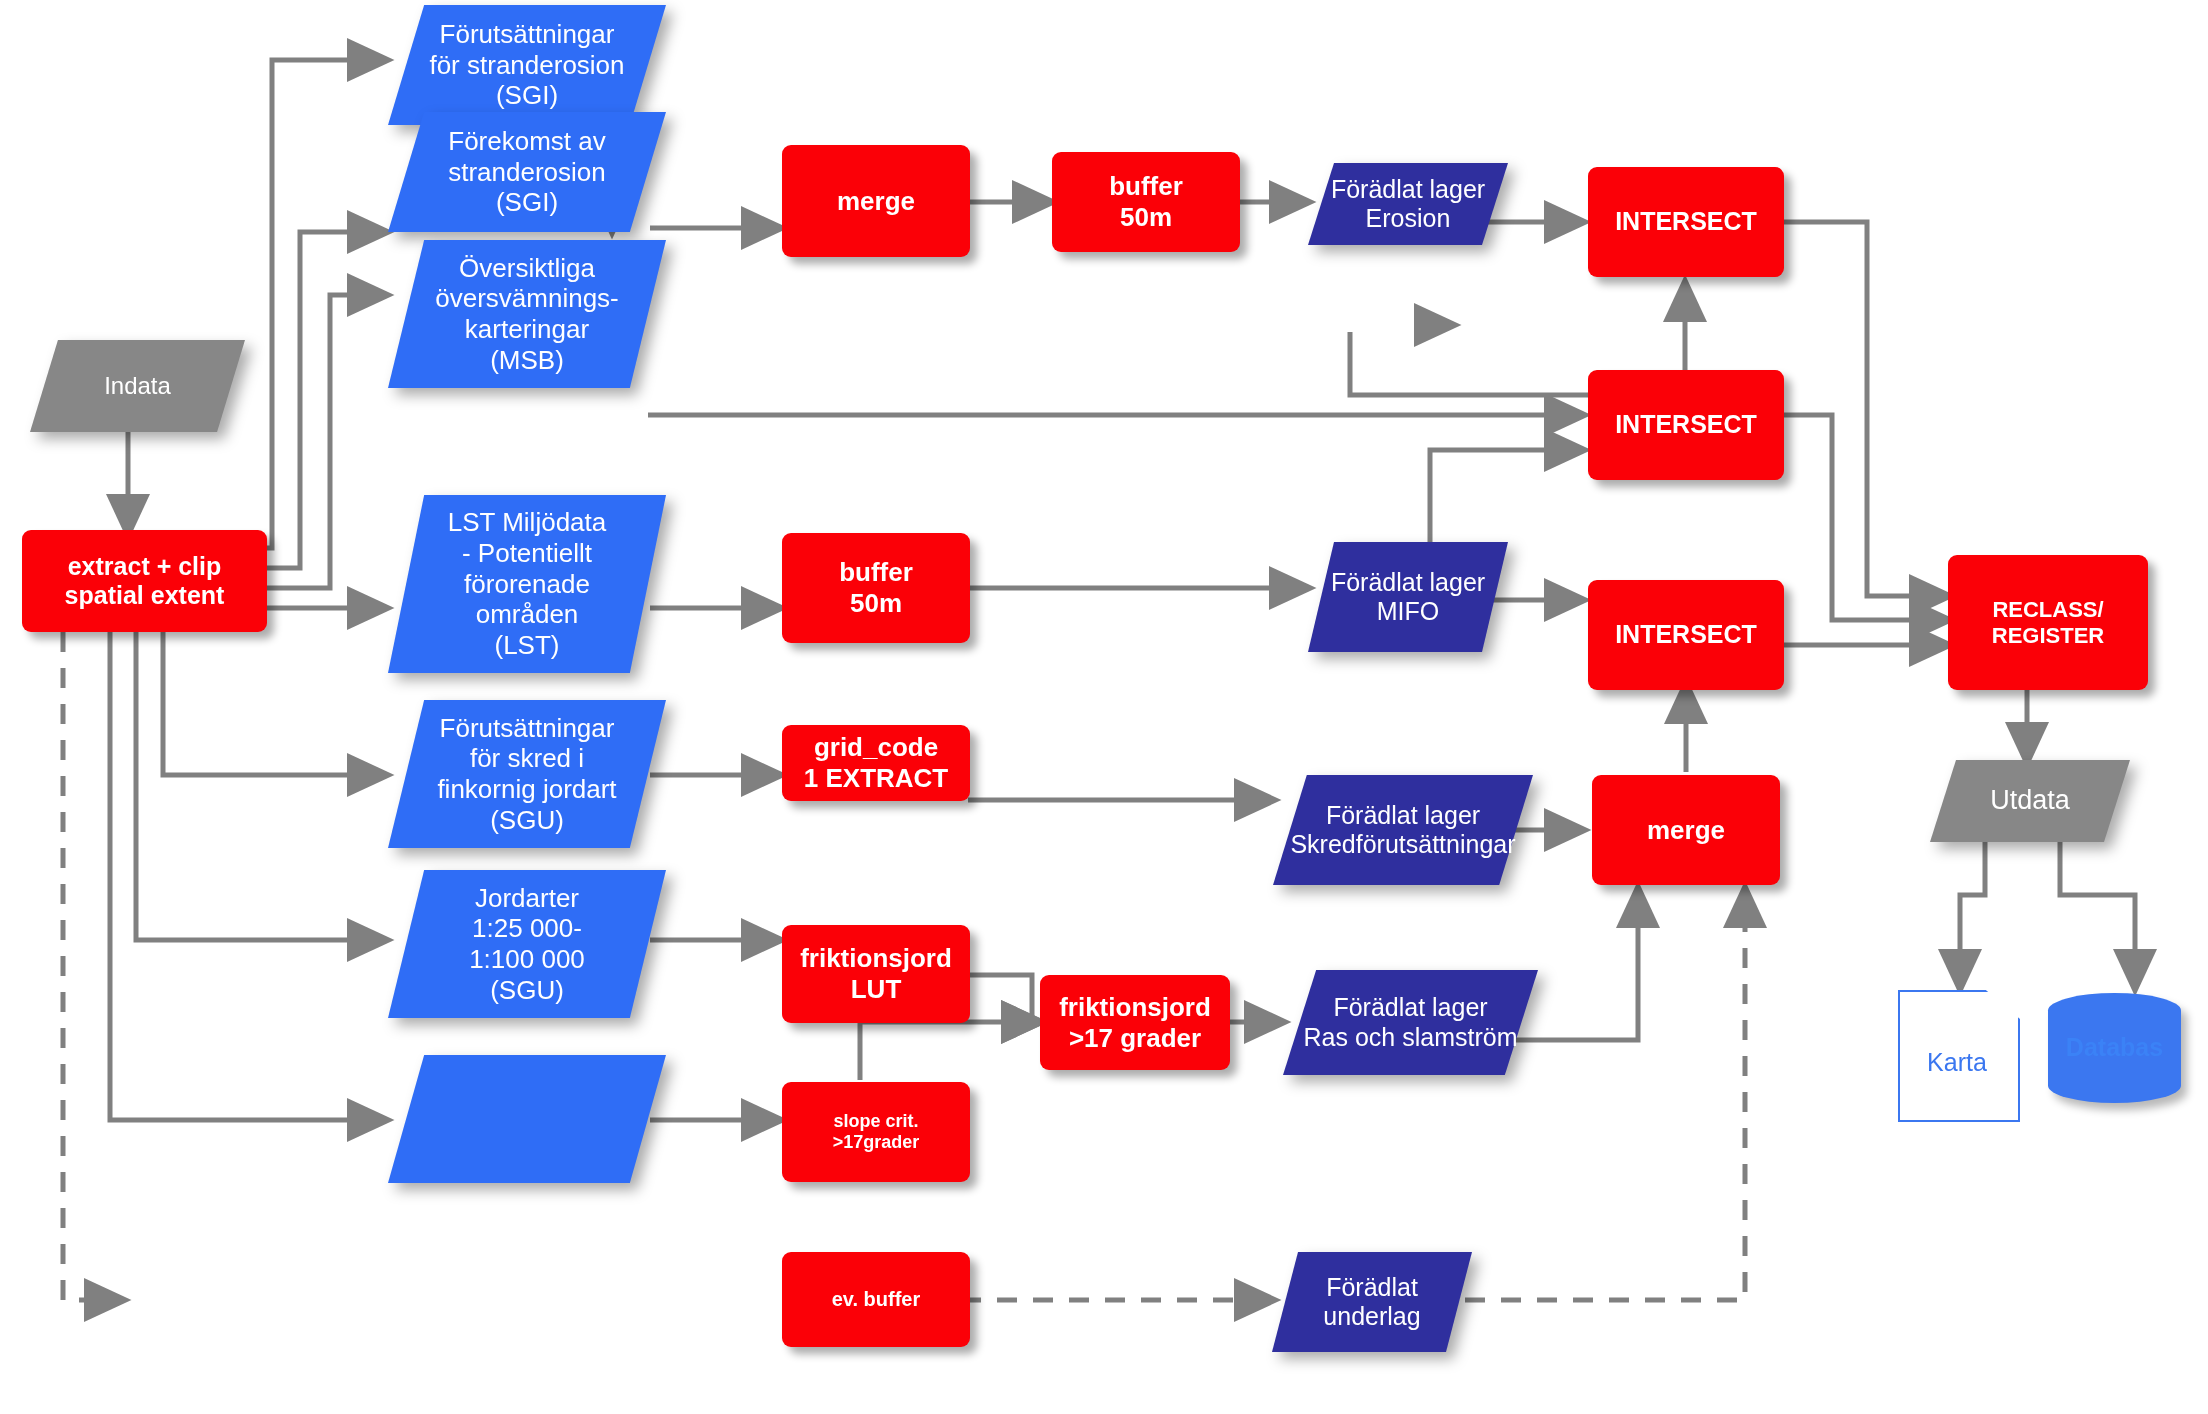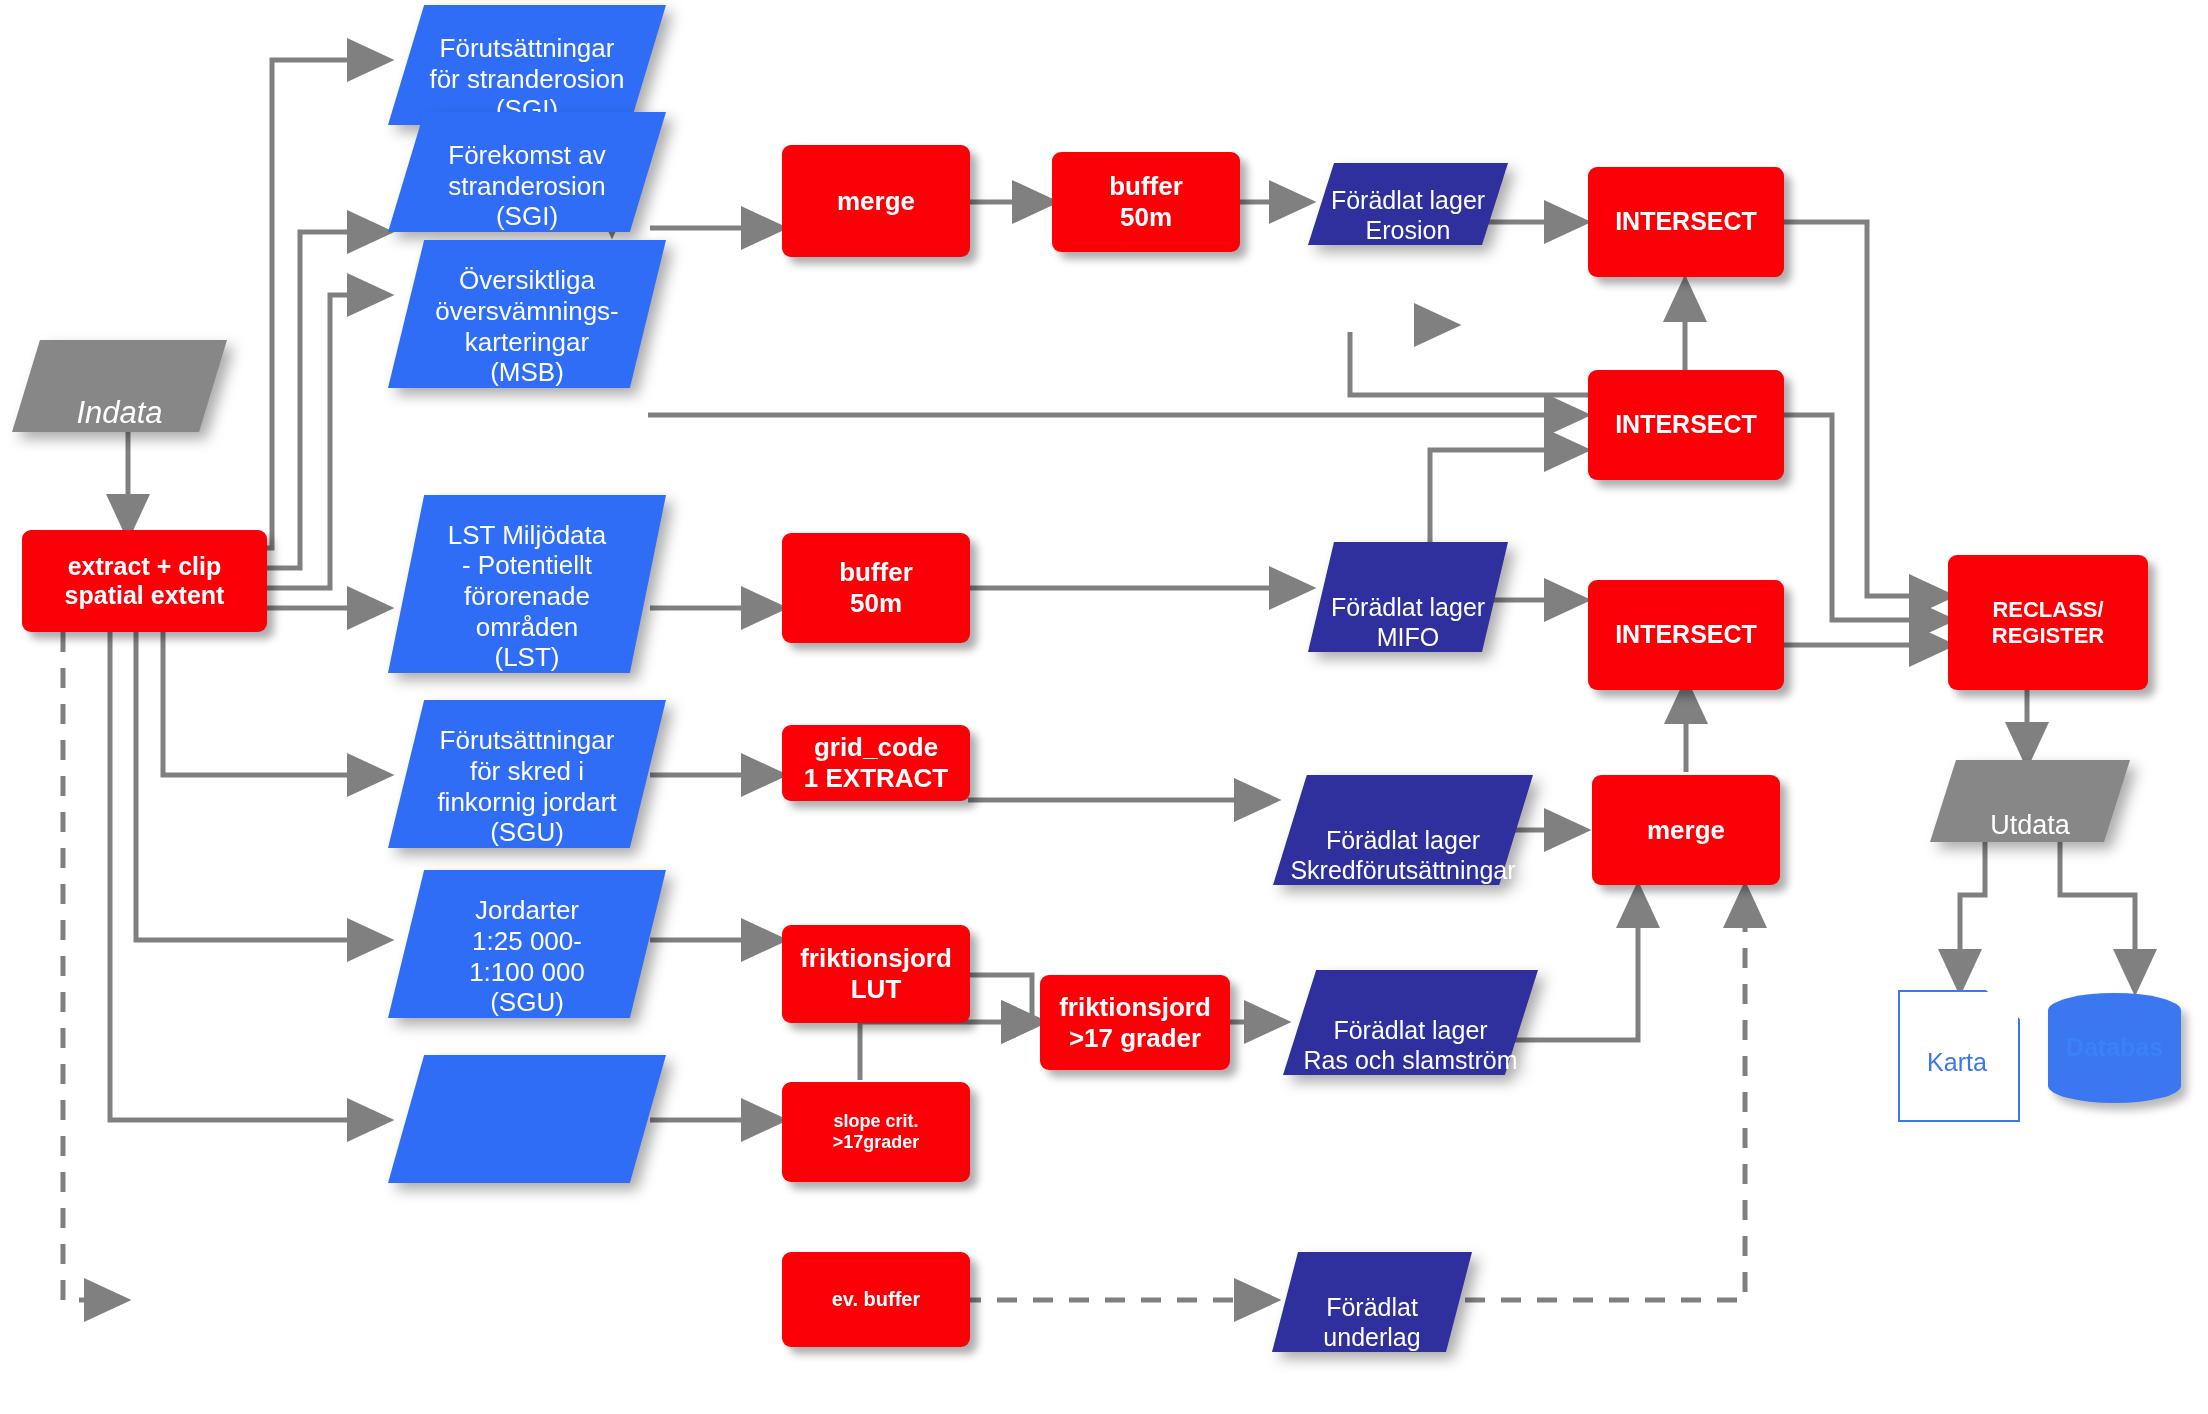--- a/index.html
+++ b/index.html
@@ -14,21 +14,21 @@
   
   .proc{background:#fb0007;border-radius:9px;font-weight:bold;
         box-shadow:7px 7px 9px rgba(0,0,0,.33);}
 
   
   .para{ }
   .para .shape{position:absolute;left:0;top:0;width:100%;height:100%;
         clip-path:polygon(13% 0,100% 0,87% 100%,0% 100%);
         -webkit-clip-path:polygon(13% 0,100% 0,87% 100%,0% 100%);}
   .para .txt{position:relative;z-index:2;width:100%;}
-  .para{filter:drop-shadow(7px 7px 7px rgba(0,0,0,.33));align-items:flex-end;}
+  .para{filter:drop-shadow(7px 7px 7px rgba(0,0,0,.33));}
 
   .blue .shape{background:#2f6df6;}
   .navy .shape{background:#2f2f9e;}
   .grey .shape{background:#878787;}
 
   
   .docshape{position:absolute;background:#ffffff;border:2px solid #3b77f0;z-index:3;
      clip-path:polygon(0 0, 72% 0, 100% 22%, 100% 100%, 0 100%);
      -webkit-clip-path:polygon(0 0, 72% 0, 100% 22%, 100% 100%, 0 100%);}
   .doclabel{position:absolute;z-index:5;color:#3b77f0;text-align:center;}
@@ -116,21 +116,21 @@
       <path d="M1430,560 L1430,450 L1580,450"></path>
     </g>
 
     <g stroke="#808080" stroke-width="5" fill="none" stroke-dasharray="20 16" marker-end="url(#ah)">
       <path d="M63,632 L63,1300 L120,1300"></path>
       <path d="M925,1300 L1270,1300"></path>
       <path d="M1465,1300 L1745,1300 L1745,892"></path>
     </g>
   </svg>
 
-  <div class="node para grey" style="left:12px;top:340px;width:215px;height:92px;font-size:31px;font-style:italic;">
+  <div class="node para grey" style="left:30px;top:340px;width:215px;height:92px;font-size:24px;">
     <div class="shape"></div>
     <div class="txt">Indata</div>
   </div>
 
   <div class="node proc" style="left:22px;top:530px;width:245px;height:102px;font-size:25px;white-space:pre-line;">
     <span>extract + clip
 spatial extent</span>
   </div>
 
   <div class="node para blue" style="left:388px;top:5px;width:278px;height:120px;font-size:26px;white-space:pre-line;">

